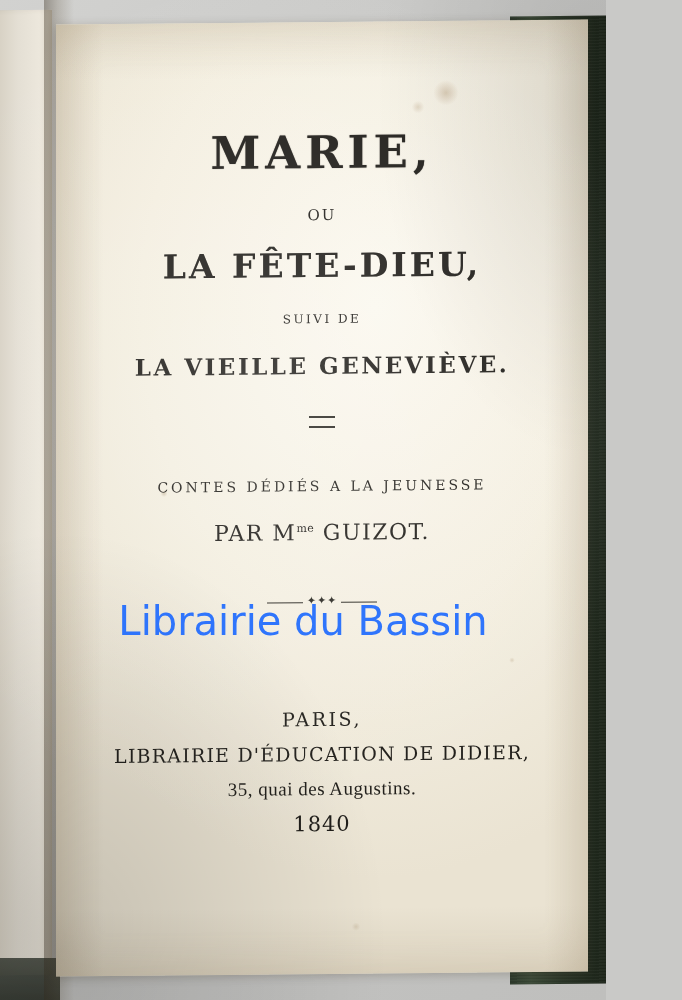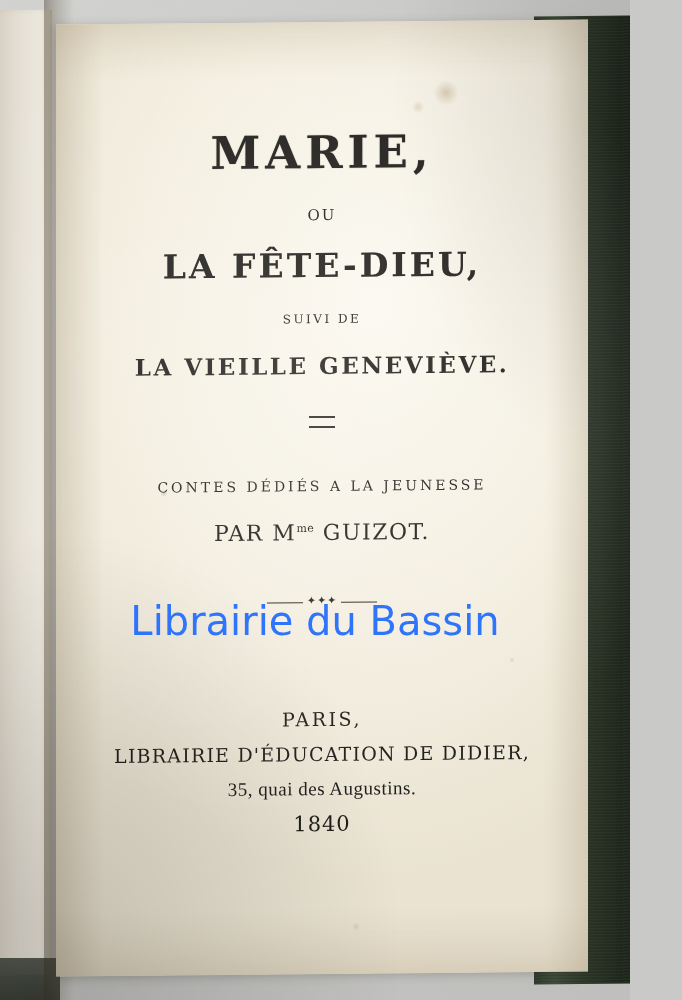--- a/index.html
+++ b/index.html
@@ -10,24 +10,25 @@
   body {
     width: 682px;
     height: 1000px;
     overflow: hidden;
     font-family: "Liberation Serif", serif;
   }
 
   
   .scene {
     position: relative;
-    width: 630px;
+    width: 574px;
     height: 1000px;
     background: linear-gradient(135deg, #d2d2d0 0%, #c6c6c4 40%, #bfbfbd 100%);
     overflow: hidden;
+    padding-left: 32px;
   }
 
   
   .scene::after {
     content: "";
     position: absolute;
     inset: 0;
     pointer-events: none;
     background:
       radial-gradient(ellipse 120% 80% at 45% 40%, rgba(255,255,255,0.18) 0%, rgba(0,0,0,0) 55%),

